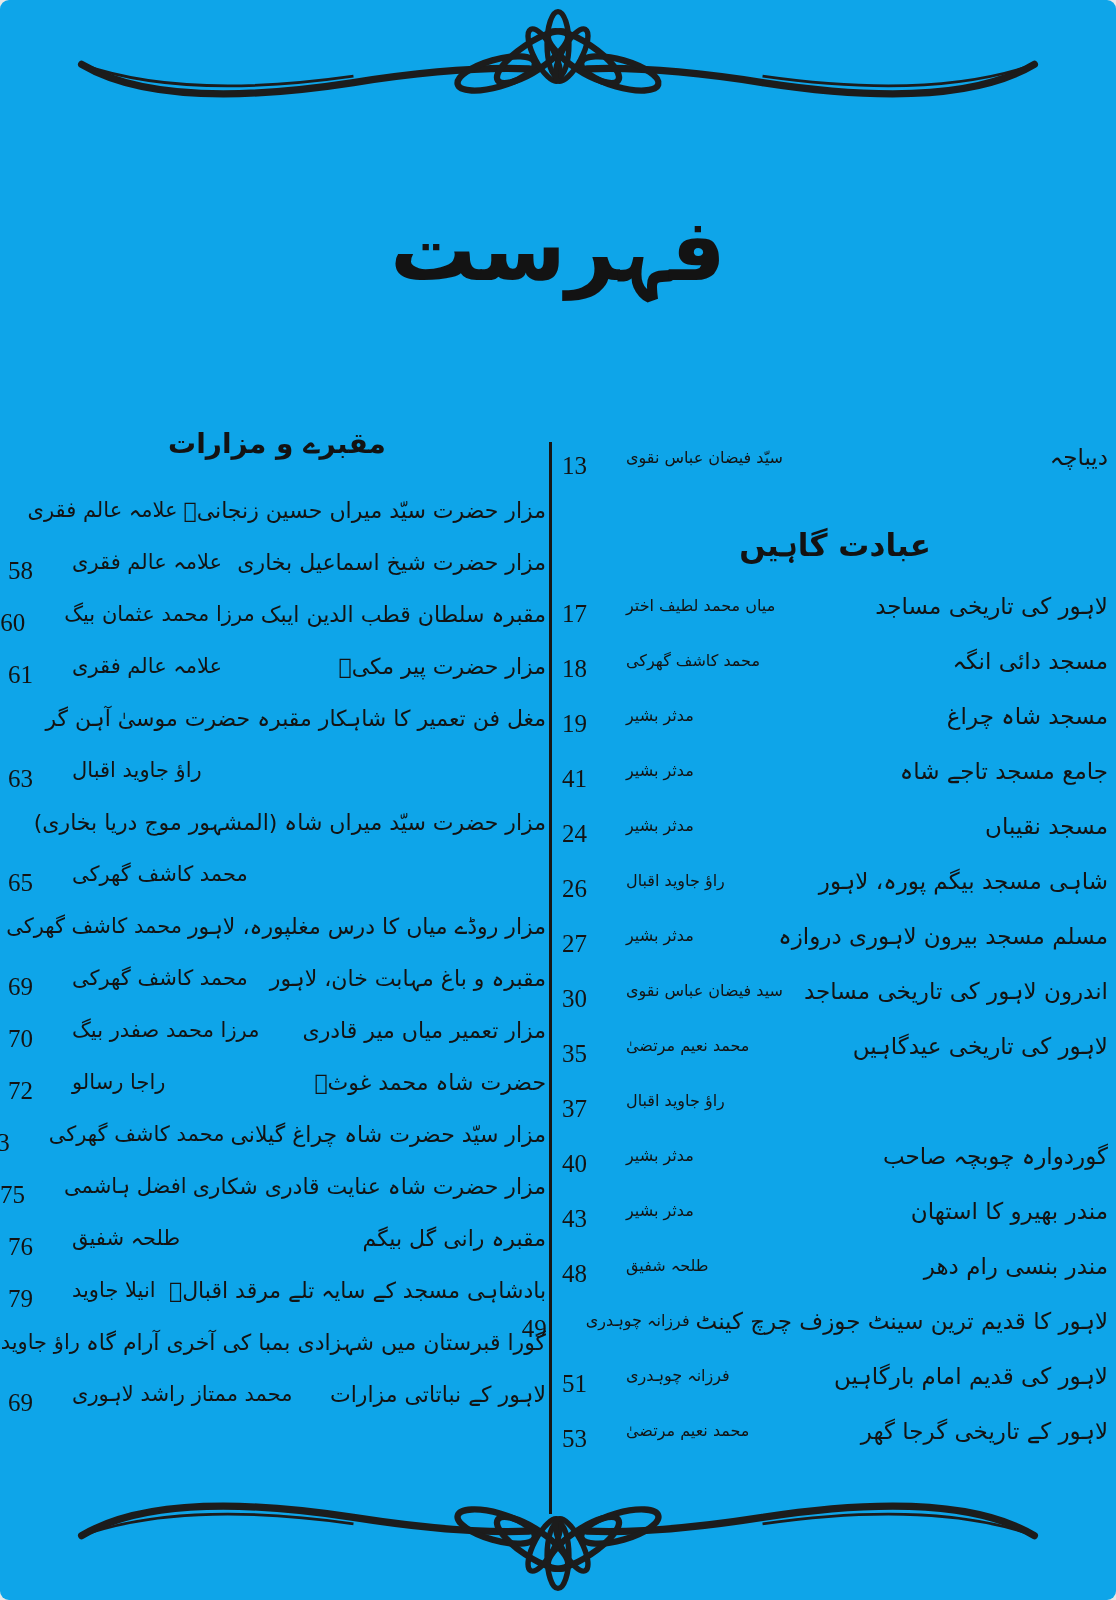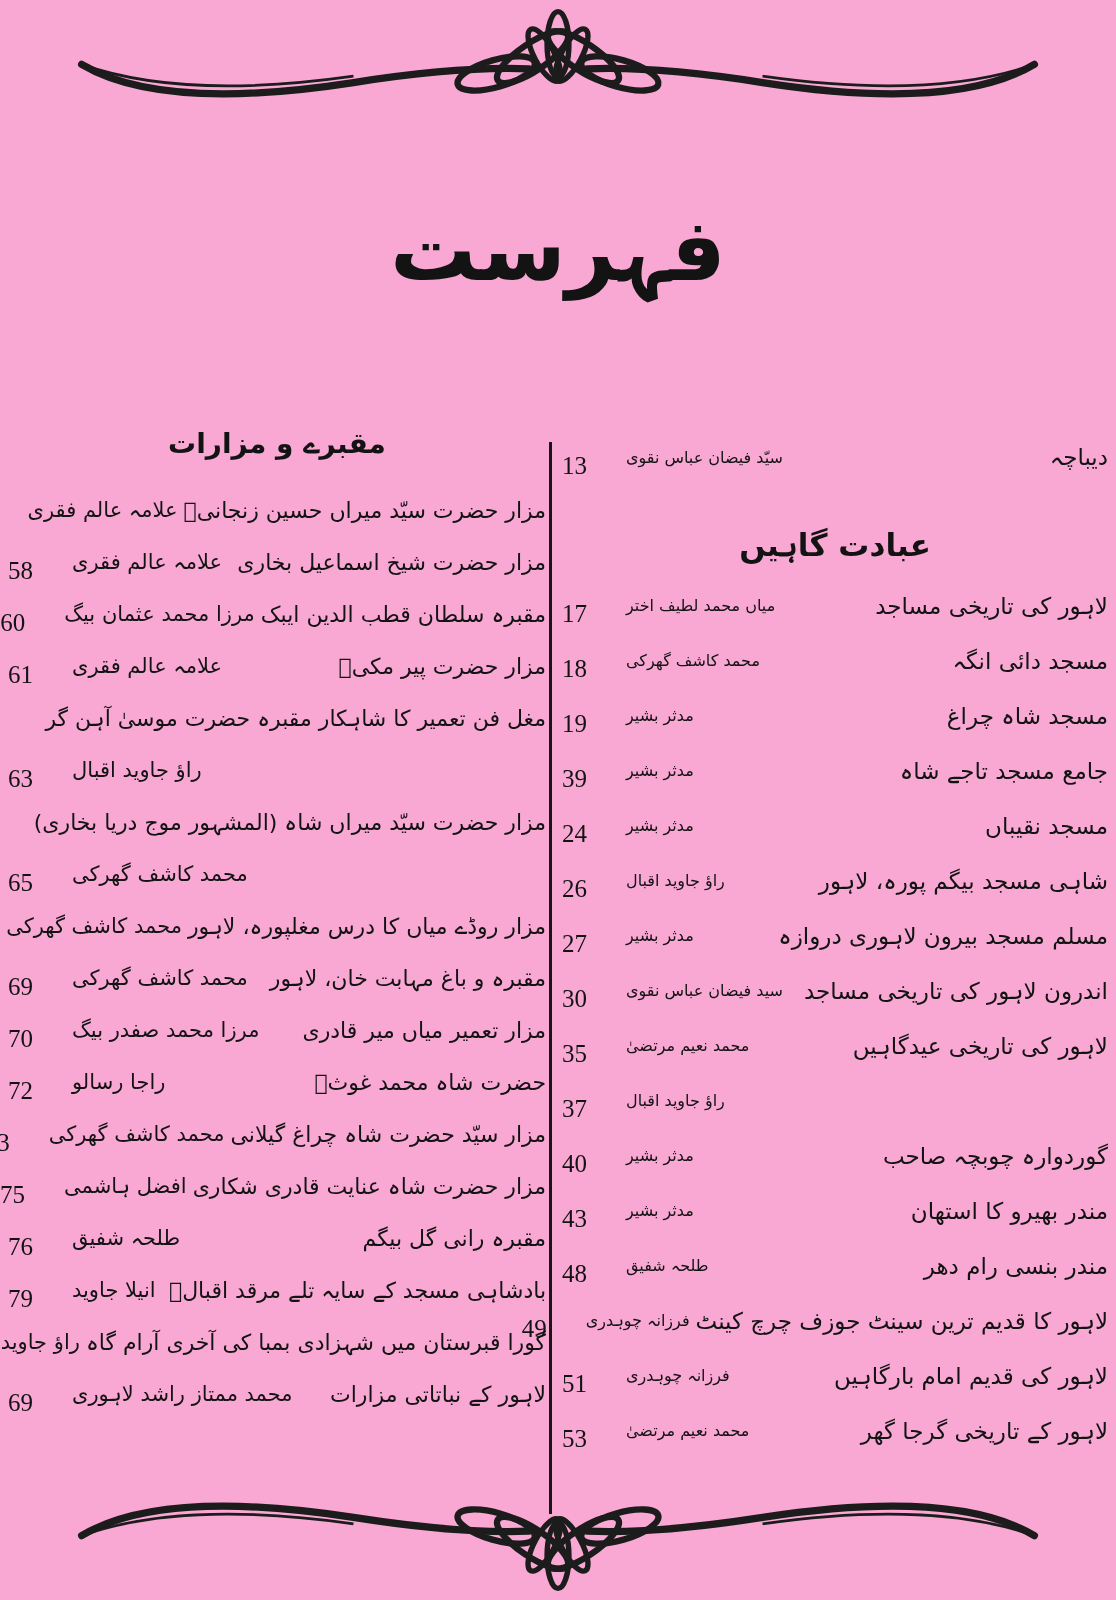--- a/index.html
+++ b/index.html
@@ -1,19 +1,20 @@
 <!DOCTYPE html>
 <html lang="ur"><head>
 <meta charset="utf-8">
 <style>
   html,body{margin:0;padding:0;background:#e8e8e8;}
   .page{
-    position:relative;width:1116px;height:1600px;background:#f9a8d4;
+    position:relative;width:1116px;height:1600px;background:#0ea5e9;
     font-family:"DejaVu Sans",sans-serif;color:#131313;overflow:hidden;
     margin:0 auto;
+    border-radius:9px;
   }
   .flourish{position:absolute;left:28px;width:1060px;height:100px;}
   .flourish-top{top:8px;}
   .flourish-bottom{top:1492px;transform:scaleY(-1);}
   .page-title{
     position:absolute;top:200px;left:0;width:100%;text-align:center;
     font-size:86px;font-weight:bold;direction:rtl;letter-spacing:0;
   }
   .divider{position:absolute;left:549px;top:442px;width:3px;height:1072px;background:#161616;}
   .col{position:absolute;direction:rtl;}
@@ -90,21 +91,21 @@
         <div class="toc-row">
           <span class="entry-title">مسجد شاہ چراغ</span>
           <span class="spacer"></span>
           <span class="entry-author">مدثر بشیر</span>
           <span class="entry-page">19</span>
         </div>
         <div class="toc-row">
           <span class="entry-title">جامع مسجد تاجے شاہ</span>
           <span class="spacer"></span>
           <span class="entry-author">مدثر بشیر</span>
-          <span class="entry-page">39</span>
+          <span class="entry-page">41</span>
         </div>
         <div class="toc-row">
           <span class="entry-title">مسجد نقیباں</span>
           <span class="spacer"></span>
           <span class="entry-author">مدثر بشیر</span>
           <span class="entry-page">24</span>
         </div>
         <div class="toc-row">
           <span class="entry-title">شاہی مسجد بیگم پورہ، لاہور</span>
           <span class="spacer"></span>

